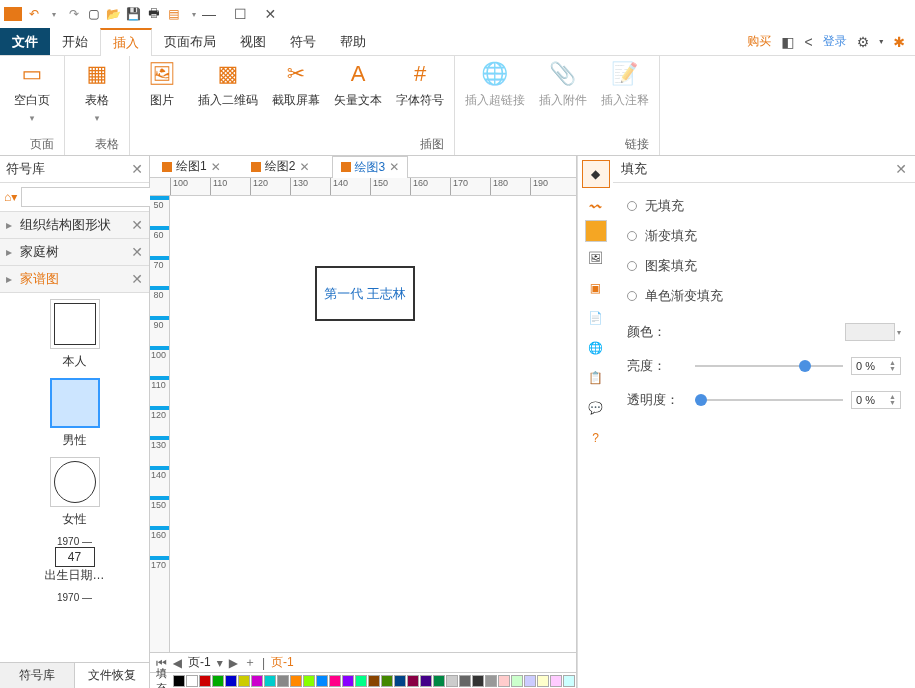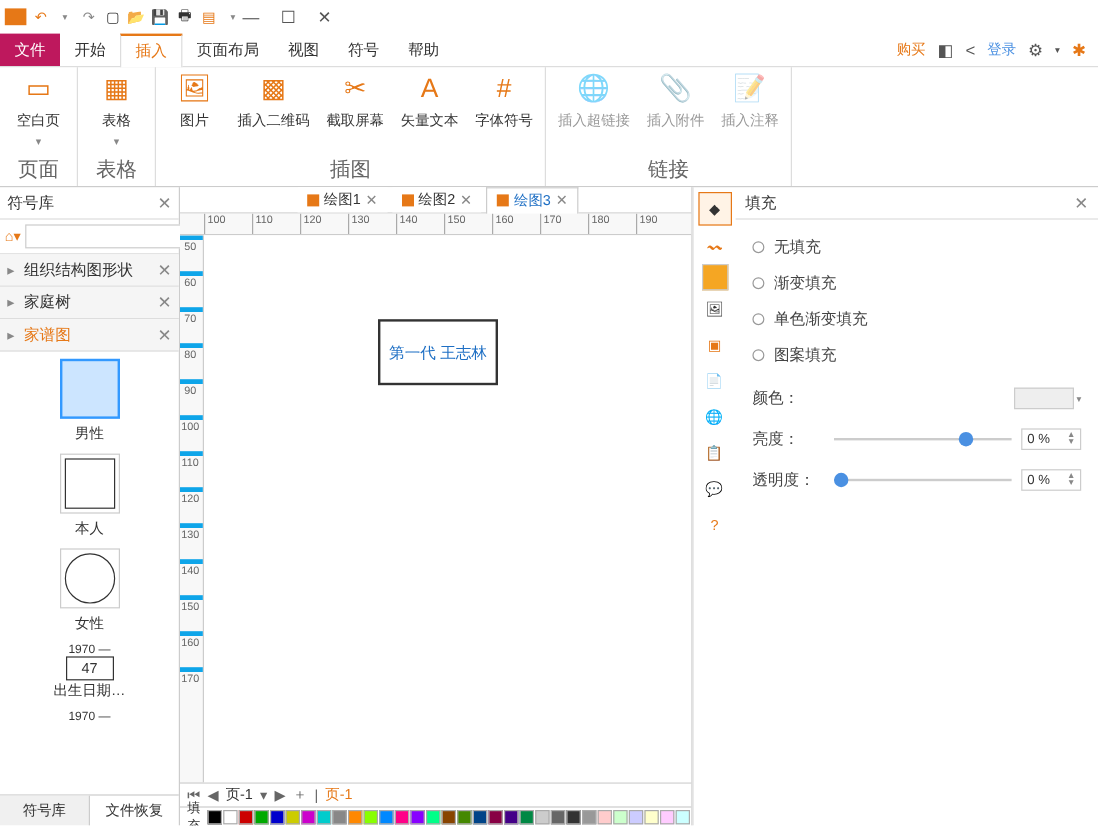--- a/index.html
+++ b/index.html
@@ -9,32 +9,32 @@
 .title-bar { height: 28px; display: flex; align-items: center; padding: 0 4px; background: #fff; }
 .title-bar .qat { display: flex; gap: 4px; align-items: center; }
 .title-bar .qat .ico { width: 16px; height: 16px; display: flex; align-items: center; justify-content: center; cursor: pointer; }
 .title-bar .app-title { flex: 1; text-align: center; color: #666; font-size: 13px; }
 .title-bar .win-ctrl { display: flex; gap: 18px; padding-right: 8px; }
 .title-bar .win-ctrl span { cursor: pointer; color: #555; font-size: 14px; }
 
 
 .menubar { height: 28px; display: flex; align-items: stretch; border-bottom: 1px solid #ddd; }
 .menubar .menu-item { padding: 0 12px; display: flex; align-items: center; font-size: 13px; cursor: pointer; }
-.menubar .menu-item.file { background: #be185d; color: #fff; font-weight: normal; }
+.menubar .menu-item.file { background: #0c4a6e; color: #fff; font-weight: bold; }
 .menubar .menu-item.active { border-top: 2px solid #e67817; border-left: 1px solid #ddd; border-right: 1px solid #ddd; color: #e67817; background: #fff; margin-bottom: -1px; }
 .menubar .spacer { flex: 1; }
 .menubar .right-icons { display: flex; align-items: center; gap: 10px; padding-right: 10px; }
 .menubar .right-icons .buy { color: #e67817; font-size: 12px; cursor: pointer; }
 .menubar .right-icons .ri { cursor: pointer; color: #555; font-size: 14px; }
 
 
 .ribbon { height: 100px; display: flex; border-bottom: 1px solid #ccc; }
 .ribbon-group { display: flex; flex-direction: column; border-right: 1px solid #ddd; padding: 4px 10px 2px; }
 .ribbon-group .buttons { flex: 1; display: flex; gap: 14px; align-items: flex-start; justify-content: center; }
-.ribbon-group .grp-label { text-align: center; color: #666; font-size: 17px; padding-top: 2px; }
+.ribbon-group .grp-label { text-align: right; color: #666; font-size: 12px; padding-top: 2px; }
 .ribbon-btn { display: flex; flex-direction: column; align-items: center; gap: 4px; cursor: pointer; min-width: 44px; }
 .ribbon-btn .ricon { width: 28px; height: 28px; display: flex; align-items: center; justify-content: center; }
 .ribbon-btn span { font-size: 12px; text-align: center; }
 .ribbon-btn.disabled { opacity: 0.5; cursor: default; }
 .ribbon-btn .dd { font-size: 9px; color: #888; }
 
 
 .main { display: flex; height: calc(688px - 28px - 28px - 100px); }
 
 
@@ -58,21 +58,21 @@
 .sym-item.selected .shp { border: 2px solid #3399ff; background: #cce5ff; }
 .sym-item .shp.square-inner::after { content:""; width:40px; height:40px; border:1px solid #333; }
 .sym-item .shp.circle::after { content:""; width:40px; height:40px; border:1px solid #333; border-radius:50%; }
 .sym-item .date-box { width:40px; border:1px solid #333; text-align:center; padding:2px; font-size:12px; }
 .left-tabs { display: flex; border-top: 1px solid #ccc; }
 .left-tabs div { flex: 1; text-align: center; padding: 4px; font-size: 12px; cursor: pointer; }
 .left-tabs div.active { background: #f0f0f0; border-right:1px solid #ccc; }
 
 
 .canvas-area { flex: 1; display: flex; flex-direction: column; position: relative; background: #fff; }
-.tab-strip { height: 22px; display: flex; align-items: center; border-bottom: 1px solid #ccc; padding-left: 4px; gap: 4px; justify-content: center; }
+.tab-strip { height: 22px; display: flex; align-items: center; border-bottom: 1px solid #ccc; padding-left: 4px; gap: 14px; }
 .doc-tab { display: flex; align-items: center; gap: 4px; padding: 2px 8px; font-size: 12px; cursor: pointer; background:#fff; }
 .doc-tab.active { border: 1px solid #ccc; border-bottom:1px solid #fff; margin-bottom:-1px; }
 .doc-tab .x { color:#888; font-size:12px; }
 .doc-tab .ti { width:10px; height:10px; background:#e67817; display:inline-block; }
 .doc-tab.active span:nth-child(2){ color:#1e6fc4; }
 .ruler-h { height: 18px; background:#f8f8f8; border-bottom:1px solid #ccc; display:flex; align-items:flex-end; font-size:9px; color:#666; padding-left:20px; position:relative; overflow:hidden; }
 .ruler-h span { width:40px; flex:none; text-align:left; border-left:1px solid #aaa; padding-left:2px; height:100%; display:flex; align-items:flex-start; }
 .canvas-body { flex:1; display:flex; overflow:hidden; }
 .ruler-v { width:20px; background:#f8f8f8; border-right:1px solid #ccc; font-size:9px; color:#666; display:flex; flex-direction:column; }
 .ruler-v span { height:30px; flex:none; border-top:4px solid #0ea5e9; text-align:center; padding-right:2px; }
@@ -239,27 +239,27 @@
           <span class="nm">家庭树</span>
           <span class="cl">✕</span>
         </div>
         <div class="cat-row active">
           <span class="exp">▸</span>
           <span class="nm">家谱图</span>
           <span class="cl">✕</span>
         </div>
       </div>
     <div class="symbols" id="symbols">
+        <div class="sym-item">
+          <div class="shp square-inner"></div>
+          <span class="lbl">本人</span>
+        </div>
         <div class="sym-item selected">
           <div class="shp" style="background:#cce5ff"></div>
           <span class="lbl">男性</span>
-        </div>
-        <div class="sym-item">
-          <div class="shp square-inner"></div>
-          <span class="lbl">本人</span>
         </div>
         <div class="sym-item">
           <div class="shp circle"></div>
           <span class="lbl">女性</span>
         </div>
         <div class="sym-item">
           <div style="font-size:10px;text-align:center">1970 —</div>
           <div class="date-box">47</div>
           <span class="lbl">出生日期…</span>
         </div>
@@ -395,25 +395,25 @@
             <div class="fill-opt">
               <span class="radio"></span>
               <span>无填充</span>
             </div>
             <div class="fill-opt">
               <span class="radio"></span>
               <span>渐变填充</span>
             </div>
             <div class="fill-opt">
               <span class="radio"></span>
-              <span>单色渐变填充</span>
+              <span>图案填充</span>
             </div>
             <div class="fill-opt">
               <span class="radio"></span>
-              <span>图案填充</span>
+              <span>单色渐变填充</span>
             </div>
           </div>
         <div class="prop-row">
           <span class="lbl">颜色：</span>
           <div style="flex:1"></div>
           <div class="color-sw"></div>
           <span style="font-size:8px;color:#888;padding-left:2px">▾</span>
         </div>
         <div class="prop-row">
           <span class="lbl">亮度：</span>

